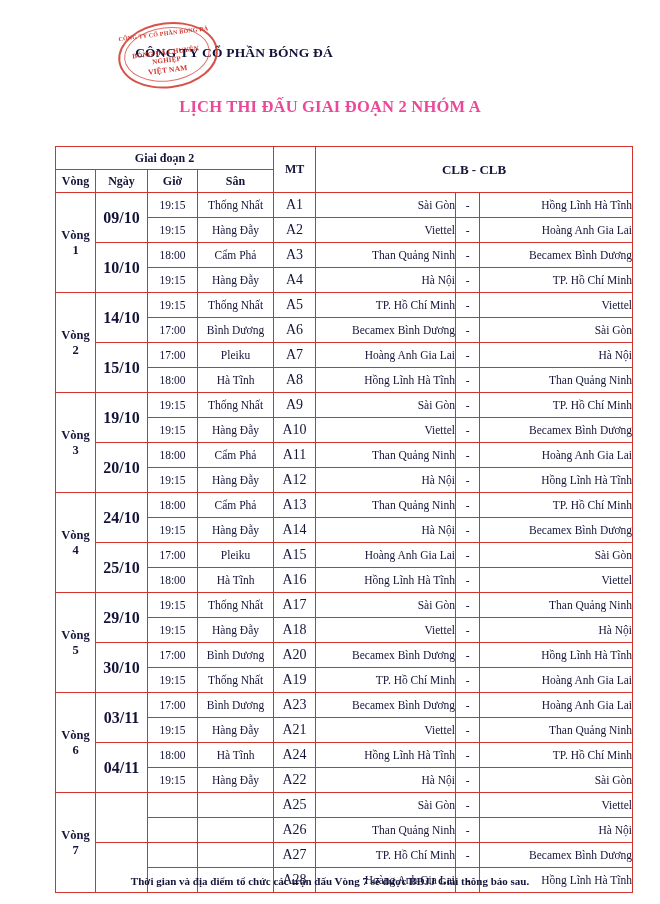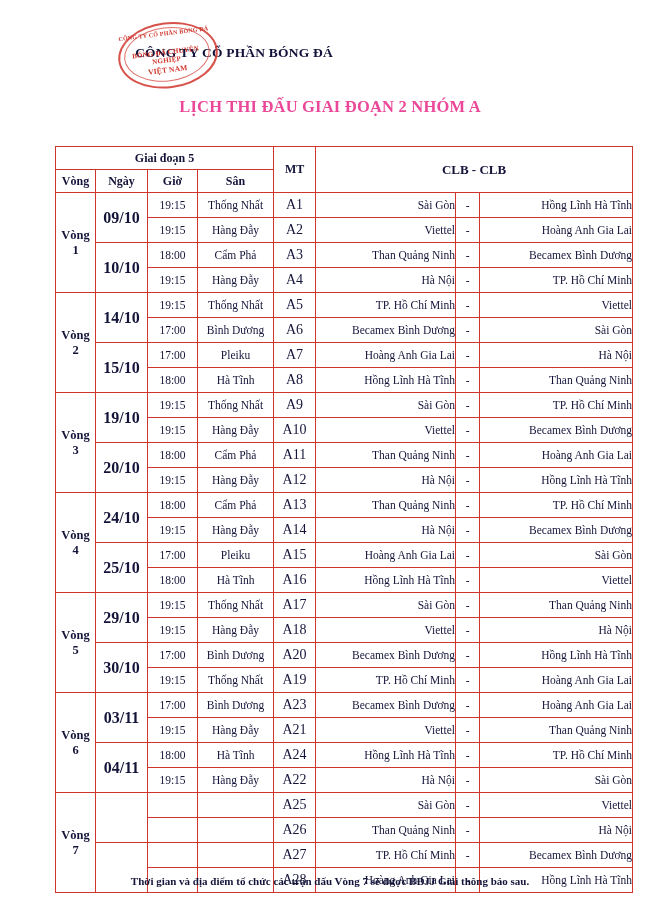--- a/index.html
+++ b/index.html
@@ -178,21 +178,21 @@
           <col class="c-ngay">
           <col class="c-gio">
           <col class="c-san">
         <col class="c-mt">
           <col class="c-home">
           <col class="c-dash">
           <col class="c-away">
       </colgroup>
       <thead>
         <tr>
-          <th colspan="4">Giai đoạn 5</th>
+          <th colspan="4">Giai đoạn 2</th>
           <th rowspan="2">MT</th>
           <th colspan="3" rowspan="2" class="big">CLB - CLB</th>
         </tr>
         <tr>
           <th>Vòng</th>
           <th>Ngày</th>
           <th>Giờ</th>
           <th>Sân</th>
         </tr>
       </thead>

